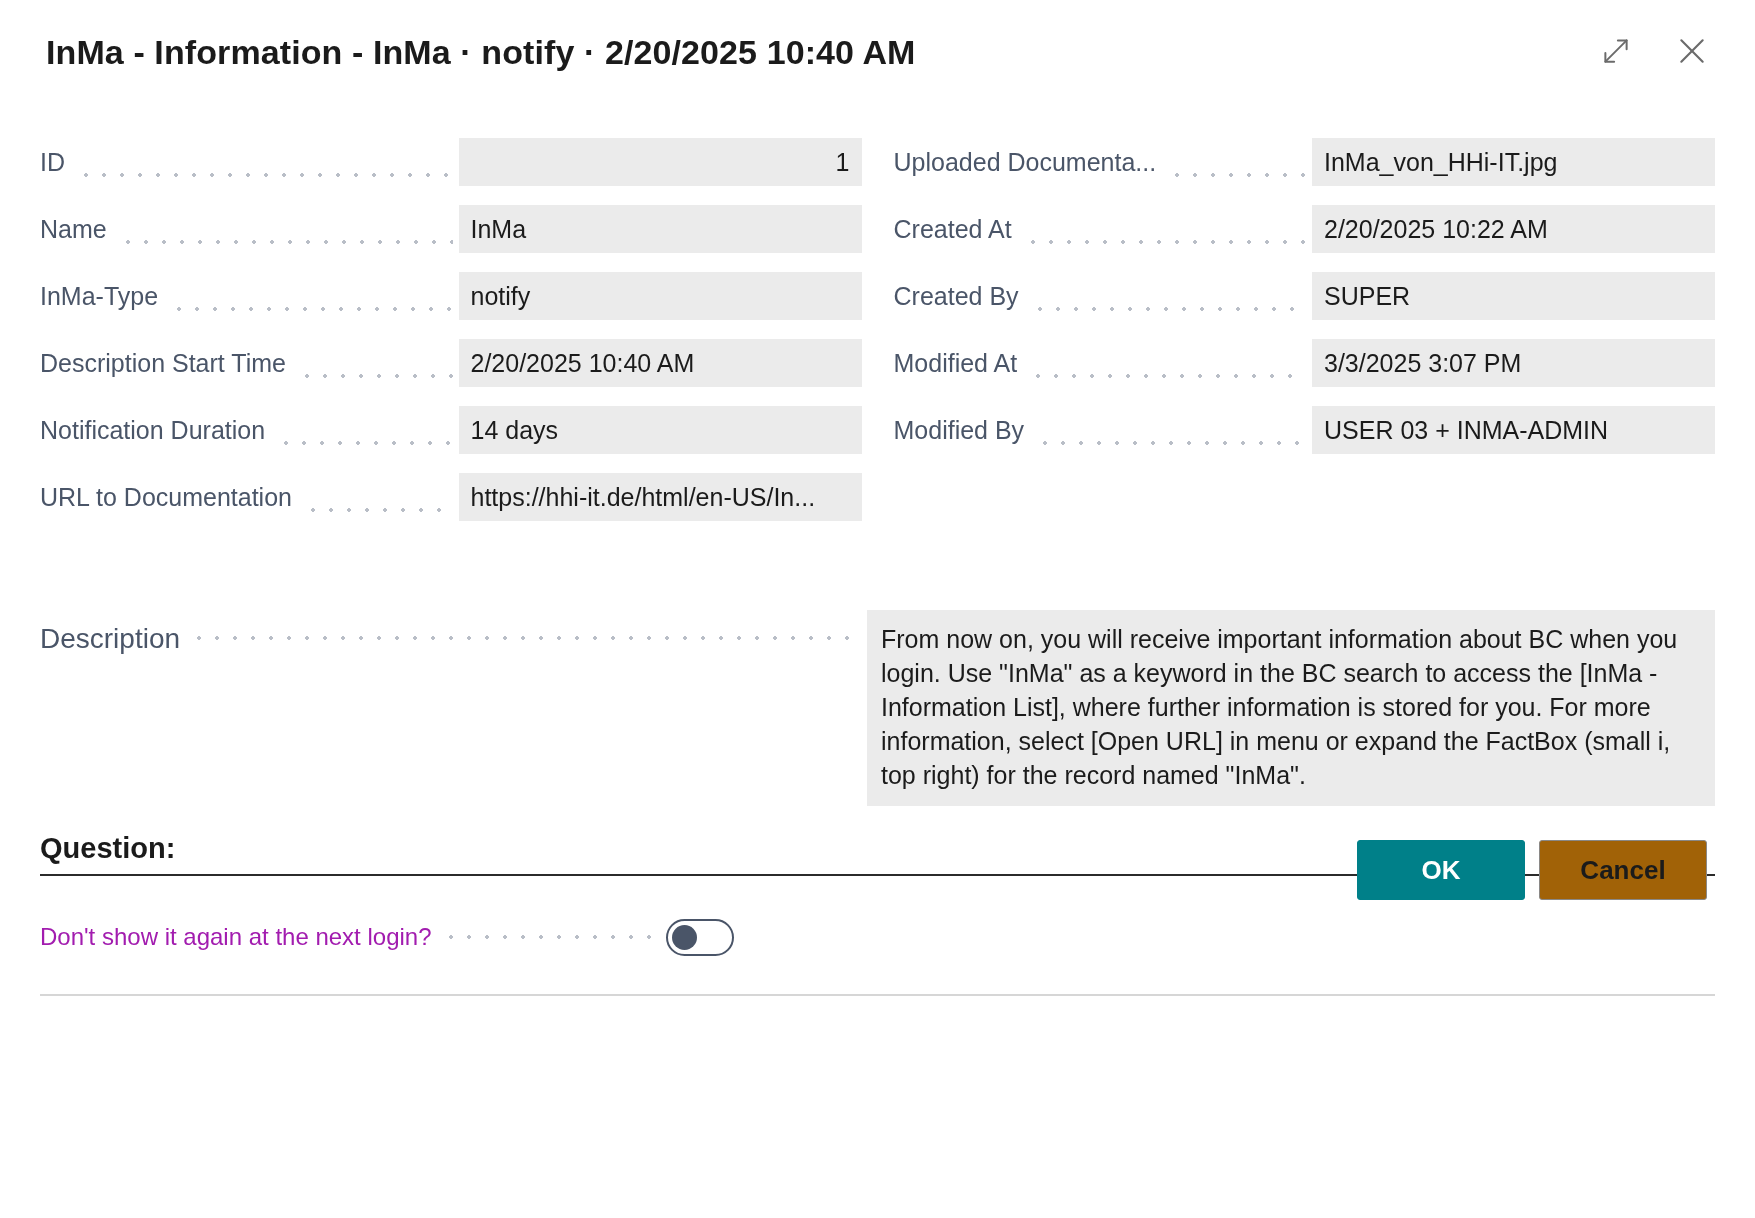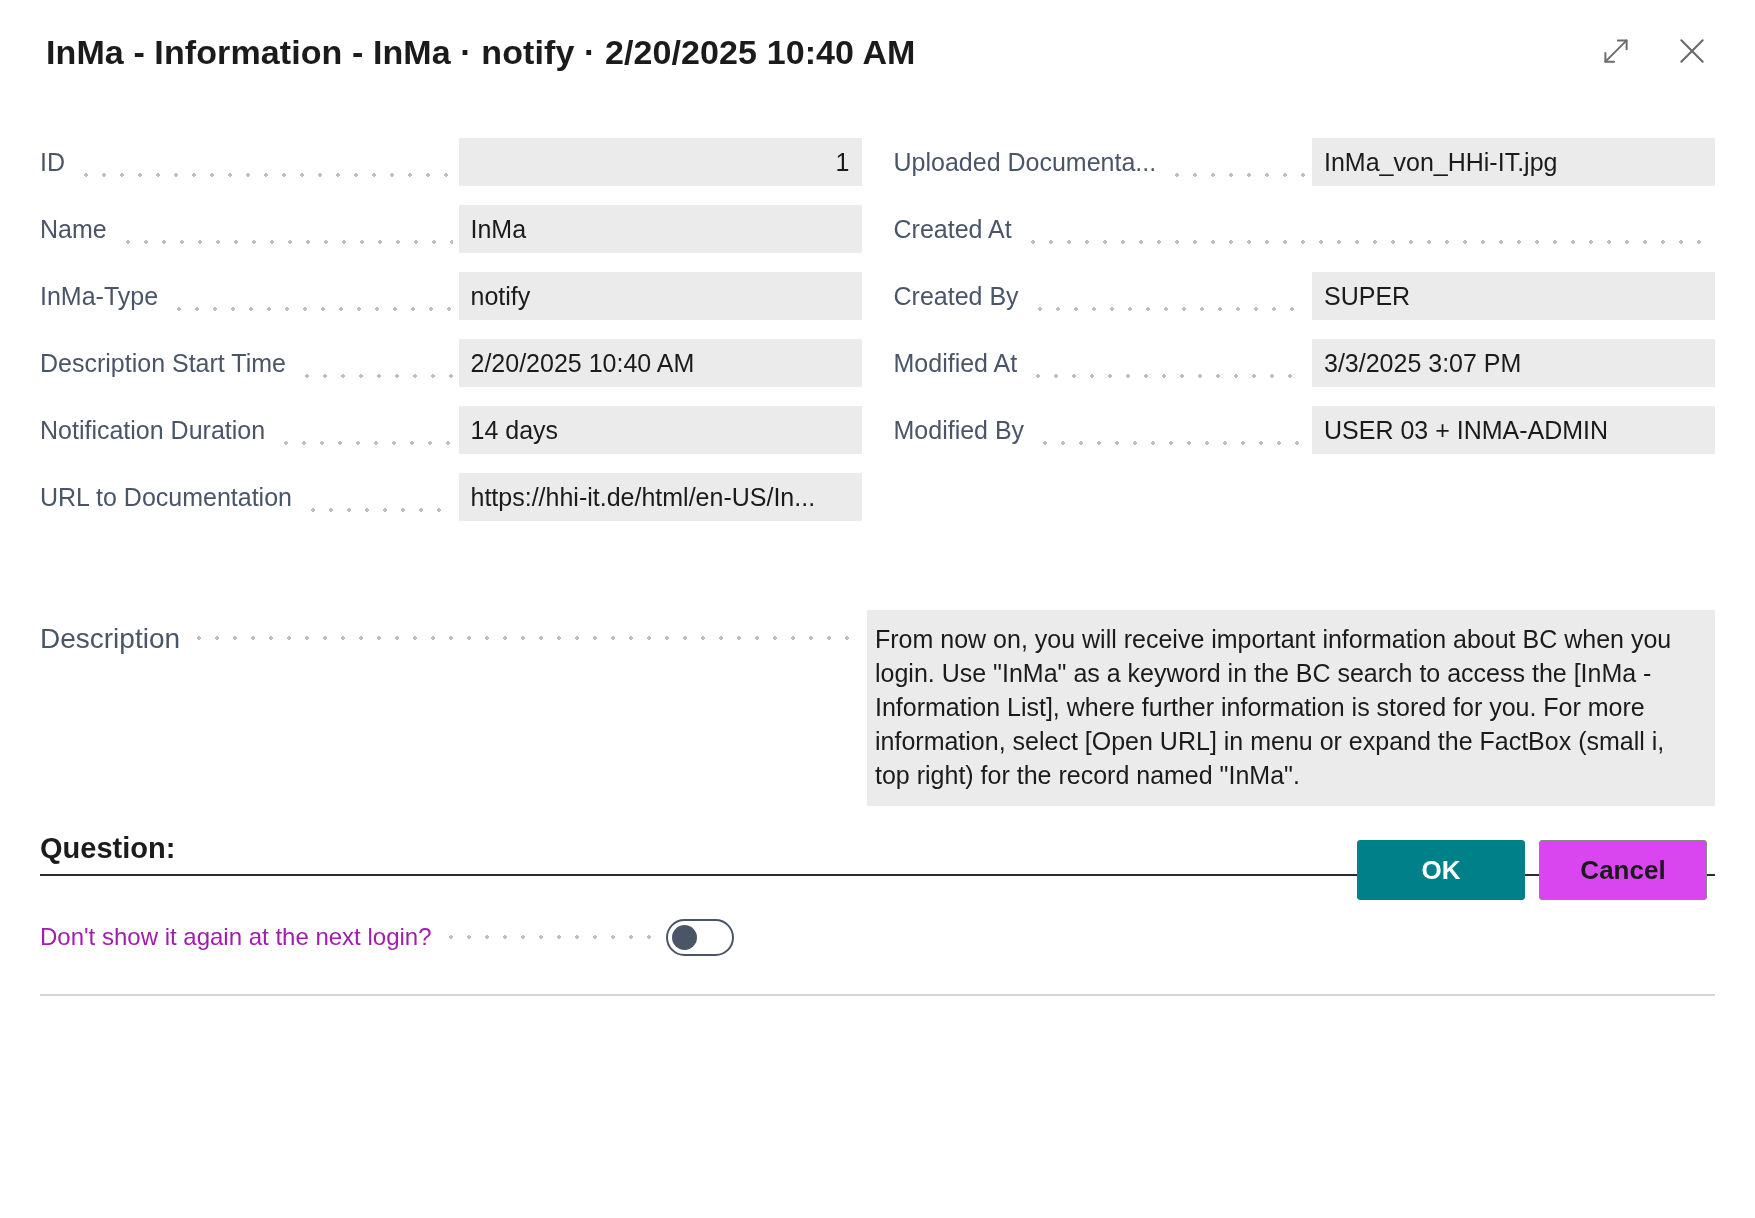--- a/index.html
+++ b/index.html
@@ -144,21 +144,21 @@
     top: 26px;
     height: 4px;
     background-image: radial-gradient(circle, #b9bec7 1.6px, transparent 1.7px);
     background-size: 18px 4px;
     background-repeat: repeat-x;
   }
   .desc-value {
     flex: 0 0 848px;
     width: 848px;
     background: #ebebeb;
-    padding: 12px 14px 14px 8px;
+    padding: 12px 14px 14px 14px;
     font-size: 25px;
     line-height: 34px;
     color: #1b1b1b;
   }
 
   
   .question-section { padding: 22px 40px 0 40px; }
   .question-heading {
     font-size: 29px;
     font-weight: 700;
@@ -247,21 +247,21 @@
     padding: 0 22px;
     font-family: inherit;
   }
   .btn-primary {
     background: #008089;
     color: #ffffff;
     border: 1px solid #008089;
     font-weight: 600;
   }
   .btn-secondary {
-    background: #d946ef;
+    background: #a16207;
     color: #1b1b1b;
     border: 1.5px solid #8a8886;
     font-weight: 600;
     text-align: right;
   }
 </style>
 </head>
 <body>
 
 <div class="dialog">
@@ -331,20 +331,21 @@
 
       <div class="field-row">
         <span class="field-label">Uploaded Documenta...</span>
         <span class="leader"></span>
         <span class="field-value">InMa_von_HHi-IT.jpg</span>
       </div>
 
       <div class="field-row">
         <span class="field-label">Created At</span>
         <span class="leader"></span>
+        <span class="field-value">2/20/2025 10:22 AM</span>
       </div>
 
       <div class="field-row">
         <span class="field-label">Created By</span>
         <span class="leader"></span>
         <span class="field-value">SUPER</span>
       </div>
 
       <div class="field-row">
         <span class="field-label">Modified At</span>

